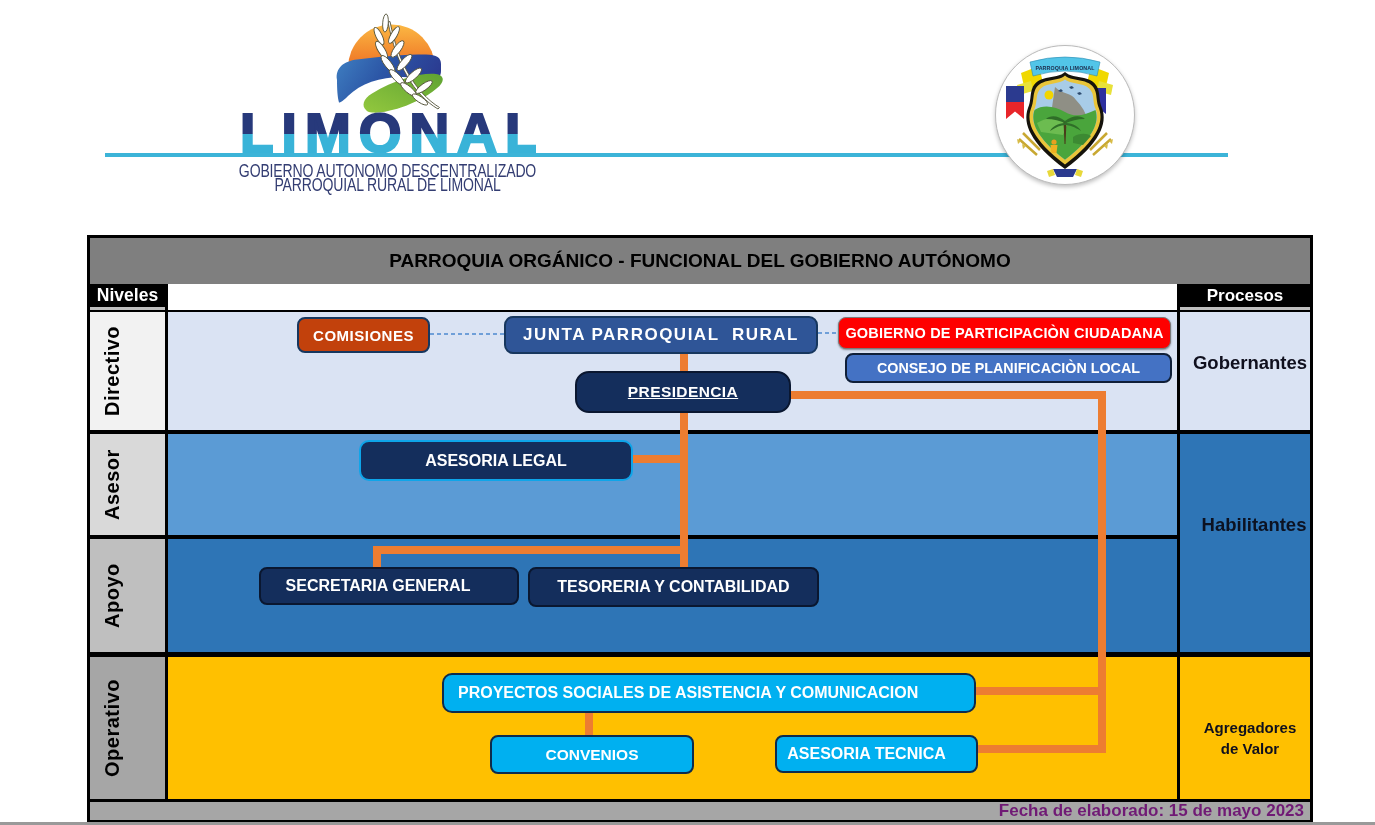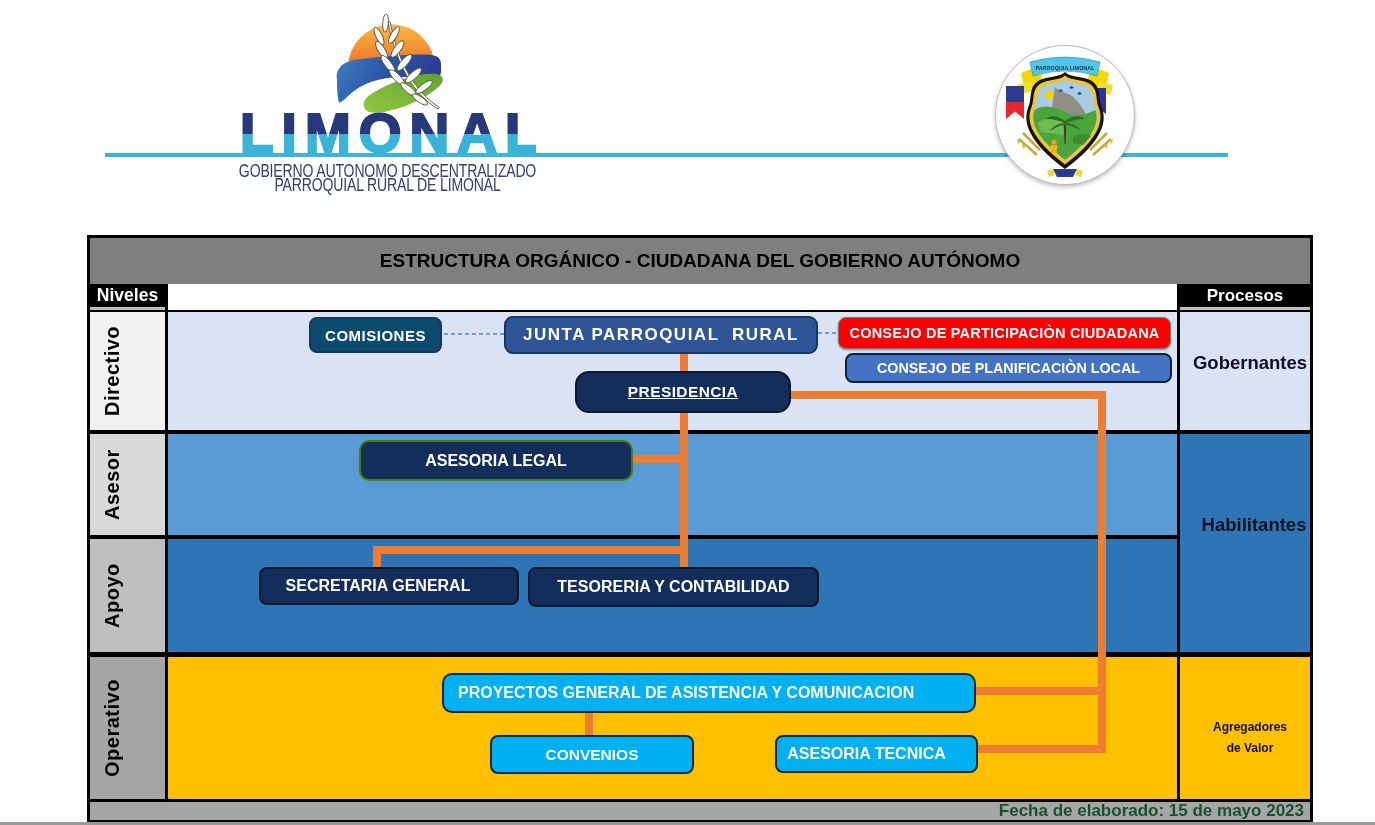--- a/index.html
+++ b/index.html
@@ -112,21 +112,21 @@
   <path d="M 58,124 L 82,124 L 78,132 L 62,132 Z" fill="#2b3a8f"></path>
   <path d="M 52,126 L 58,124 L 60,130 L 54,132 Z M 88,126 L 82,124 L 80,130 L 86,132 Z" fill="#e8d83a"></path>
 </svg>
 </div>
 
 <div class="abs" id="tbl" style="left:87px; top:235px; width:1226px; height:588px; background:#000;">
 
   <div class="cell" style="left:3px; top:3px; width:1220px; height:46px; background:#7f7f7f;
     display:flex; flex-direction:column; align-items:center; justify-content:center;
     font-weight:bold; font-size:19px; color:#000; line-height:21.5px; letter-spacing:0px;">
-    <div>ESTRUCTURA ORGÁNICO - CIUDADANA DEL GOBIERNO AUTÓNOMO</div>
+    <div>PARROQUIA ORGÁNICO - FUNCIONAL DEL GOBIERNO AUTÓNOMO</div>
   </div>
 
   <div class="cell" style="left:3px; top:49px; width:75px; height:26px; background:#000;
     display:flex; align-items:center; justify-content:center; color:#fff; font-weight:bold; font-size:17.5px;
     border-bottom:3px solid #bfbfbf;">Niveles</div>
   <div class="cell" style="left:81px; top:49px; width:1009px; height:26px; background:#fff;"></div>
   <div class="cell" style="left:1093px; top:49px; width:130px; height:26px; background:#000;
     display:flex; align-items:center; justify-content:center; color:#fff; font-weight:bold; font-size:17px;
     border-bottom:3px solid #bfbfbf;">Procesos</div>
 
@@ -140,56 +140,56 @@
 
   <div class="lbl vert" style="left:3px; top:304px; width:75px; height:113px; background:#bfbfbf; font-size:20px; padding-left:31px;">Apoyo</div>
   <div class="cell" style="left:81px; top:304px; width:1009px; height:113px; background:#2e75b6;"></div>
 
   <div class="lbl vert" style="left:3px; top:422px; width:75px; height:142px; background:#a6a6a6; font-size:20px; padding-left:31px;">Operativo</div>
   <div class="cell" style="left:81px; top:422px; width:1009px; height:142px; background:#ffc000;"></div>
   <div class="cell" style="left:1093px; top:422px; width:130px; height:142px; background:#ffc000;"></div>
 
   <div class="cell" style="left:3px; top:567px; width:1220px; height:18px; background:#a6a6a6;
     display:flex; align-items:center; justify-content:flex-end; padding-right:6px;
-    font-weight:bold; font-size:17px; color:#14532d;">Fecha de elaborado: 15 de mayo 2023</div>
+    font-weight:bold; font-size:17px; color:#701a75;">Fecha de elaborado: 15 de mayo 2023</div>
   <div class="cell" style="left:1098px; top:117px; width:130px; text-align:center; font-weight:bold; font-size:18.5px; color:#10101e;">Gobernantes</div>
   <div class="cell" style="left:1094px; top:279px; width:130px; text-align:center; font-weight:bold; font-size:18.5px; color:#0c1222;padding-left:16px;">Habilitantes</div>
-  <div class="cell" style="left:1098px; top:482px; width:130px; text-align:center; font-weight:bold; font-size:12px; line-height:21px; color:#10101e;">Agregadores<br>de Valor</div>
+  <div class="cell" style="left:1098px; top:482px; width:130px; text-align:center; font-weight:bold; font-size:15px; line-height:21px; color:#10101e;">Agregadores<br>de Valor</div>
 </div>
 
 <div class="abs" style="left:0px; top:822px; width:1375px; height:3px; background:#999999;"></div>
 
 <div class="oc" style="left:680px; top:354px; width:8px; height:18px;"></div>
 <div class="oc" style="left:680px; top:413px; width:8px; height:156px;"></div>
 <div class="oc" style="left:633px; top:455px; width:47px; height:8px;"></div>
 <div class="oc" style="left:373px; top:546px; width:315px; height:8px;"></div>
 <div class="oc" style="left:373px; top:554px; width:8px; height:15px;"></div>
 <div class="oc" style="left:791px; top:391px; width:315px; height:8px;"></div>
 <div class="oc" style="left:1098px; top:391px; width:8px; height:362px;"></div>
 <div class="oc" style="left:976px; top:687px; width:122px; height:8px;"></div>
 <div class="oc" style="left:978px; top:745px; width:120px; height:8px;"></div>
 <div class="oc" style="left:585px; top:713px; width:8px; height:22px;"></div>
 
 <div class="abs" style="left:430px; top:333px; width:74px; height:2px; background:repeating-linear-gradient(to right,#6f9fd8 0 4px,rgba(0,0,0,0) 4px 7px);"></div>
 <div class="abs" style="left:818px; top:332px; width:20px; height:2px; background:repeating-linear-gradient(to right,#6f9fd8 0 4px,rgba(0,0,0,0) 4px 7px);"></div>
 
-<div class="box" style="left:297px; top:317px; width:133px; height:36px; background:#0c4a6e;
-  border:2px solid #17375e; border-radius:8px; font-size:15px; letter-spacing:0.5px;margin-left:12px;">COMISIONES</div>
+<div class="box" style="left:297px; top:317px; width:133px; height:36px; background:#c2410c;
+  border:2px solid #17375e; border-radius:8px; font-size:15px; letter-spacing:0.5px;">COMISIONES</div>
 <div class="box" style="left:504px; top:316px; width:314px; height:38px; background:#2f5597;
   border:2px solid #17375e; border-radius:9px; font-size:17px; letter-spacing:1.5px;">JUNTA PARROQUIAL&nbsp; RURAL</div>
 <div class="box" style="left:838px; top:317px; width:333px; height:32px; background:#fe0000;
-  border:1px solid #7a7a7a; border-radius:8px; font-size:14.5px; letter-spacing:0.2px; box-shadow:0 1px 2px rgba(0,0,0,0.4);">CONSEJO DE PARTICIPACIÒN CIUDADANA</div>
+  border:1px solid #7a7a7a; border-radius:8px; font-size:14.5px; letter-spacing:0.2px; box-shadow:0 1px 2px rgba(0,0,0,0.4);">GOBIERNO DE PARTICIPACIÒN CIUDADANA</div>
 <div class="box" style="left:845px; top:353px; width:327px; height:30px; background:#4472c4;
   border:2px solid #0f1f38; border-radius:8px; font-size:14.3px;">CONSEJO DE PLANIFICACIÒN LOCAL</div>
 <div class="box" style="left:575px; top:371px; width:216px; height:42px; background:#142e5c;
   border:2px solid #0a1730; border-radius:14px; font-size:15.5px; letter-spacing:0.4px;text-decoration:underline;">PRESIDENCIA</div>
 <div class="box" style="left:359px; top:440px; width:274px; height:41px; background:#142e5c;
-  border:2px solid #4d7c0f; border-radius:10px; font-size:16px;">ASESORIA LEGAL</div>
+  border:2px solid #0ea5e9; border-radius:10px; font-size:16px;">ASESORIA LEGAL</div>
 <div class="box" style="left:259px; top:567px; width:260px; height:38px; background:#142e5c;
   border:2px solid #0a1730; border-radius:8px; font-size:16px; padding-right:22px;">SECRETARIA GENERAL</div>
 <div class="box" style="left:528px; top:567px; width:291px; height:40px; background:#142e5c;
   border:2px solid #0a1730; border-radius:8px; font-size:16px;">TESORERIA Y CONTABILIDAD</div>
 <div class="box" style="left:442px; top:673px; width:534px; height:40px; background:#00b0f0;
-  border:2px solid #0d2b4d; border-radius:10px; font-size:16px; justify-content:flex-start; padding-left:14px;">PROYECTOS GENERAL DE ASISTENCIA Y COMUNICACION</div>
+  border:2px solid #0d2b4d; border-radius:10px; font-size:16px; justify-content:flex-start; padding-left:14px;">PROYECTOS SOCIALES DE ASISTENCIA Y COMUNICACION</div>
 <div class="box" style="left:490px; top:735px; width:204px; height:39px; background:#00b0f0;
   border:2px solid #0d2b4d; border-radius:8px; font-size:15.5px;">CONVENIOS</div>
 <div class="box" style="left:775px; top:735px; width:203px; height:38px; background:#00b0f0;
   border:2px solid #0d2b4d; border-radius:8px; font-size:16px; padding-right:20px;">ASESORIA TECNICA</div>
 
 </body></html>

